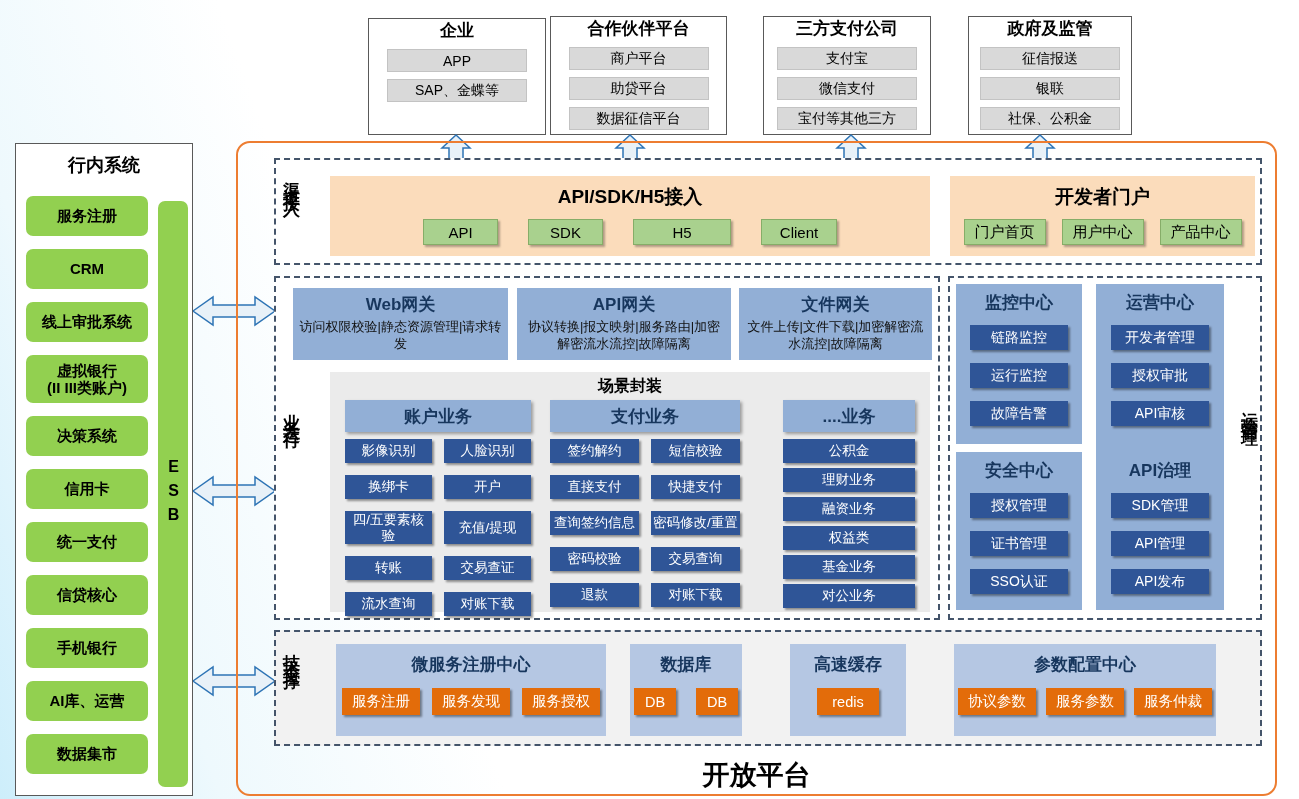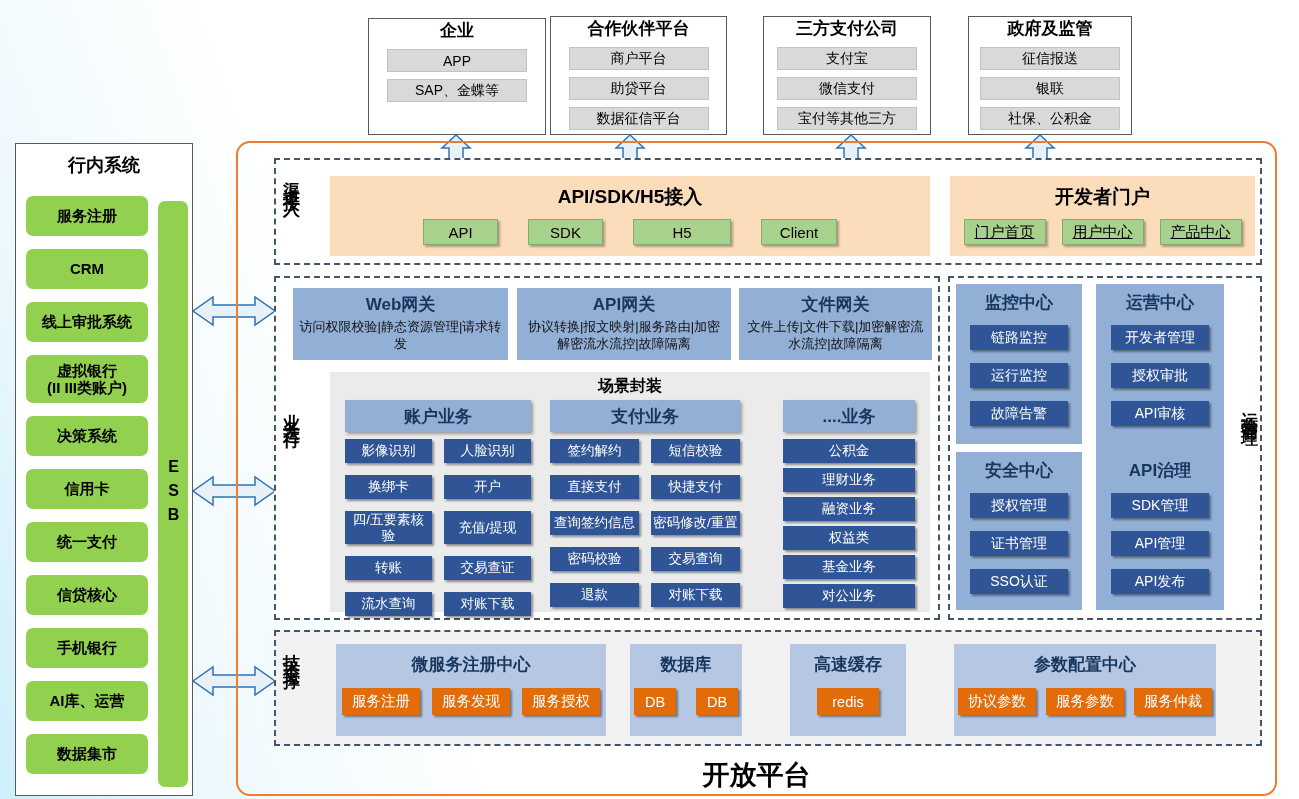--- a/index.html
+++ b/index.html
@@ -134,21 +134,21 @@
     <div class="peach-title">API/SDK/H5接入</div>
     <div class="btn-row" style="gap:30px;">
       <div class="green-btn" style="min-width:75px;">API</div>
       <div class="green-btn" style="min-width:75px;">SDK</div>
       <div class="green-btn" style="min-width:98px;">H5</div>
       <div class="green-btn" style="min-width:76px;">Client</div>
     </div>
   </div>
   <div class="peach-block" style="left:950px;top:176px;width:305px;height:80px;">
     <div class="peach-title">开发者门户</div>
-    <div class="btn-row" style="gap:16px;text-decoration:underline;">
+    <div class="btn-row" style="gap:16px;">
       <div class="green-btn">门户首页</div>
       <div class="green-btn">用户中心</div>
       <div class="green-btn">产品中心</div>
     </div>
   </div>
 
   <div class="section" style="left:274px;top:276px;width:666px;height:344px;"></div>
   <div class="vlabel" style="left:280px;top:400px;">业务运行</div>
 
   <div class="gateway" style="left:293px;top:288px;width:215px;height:72px;">

